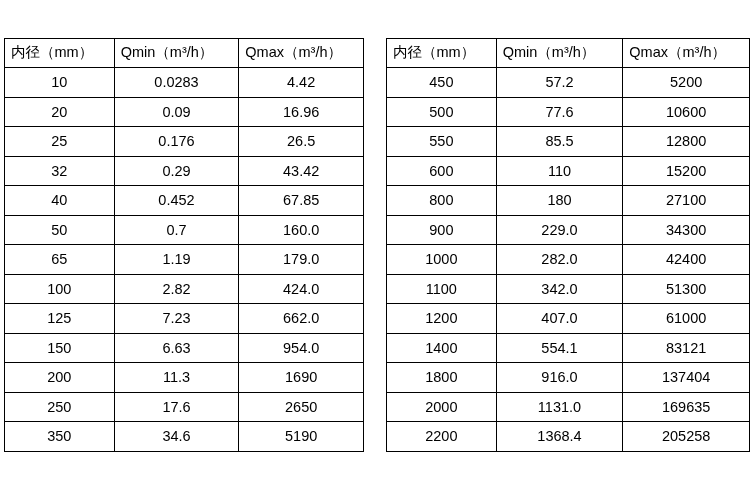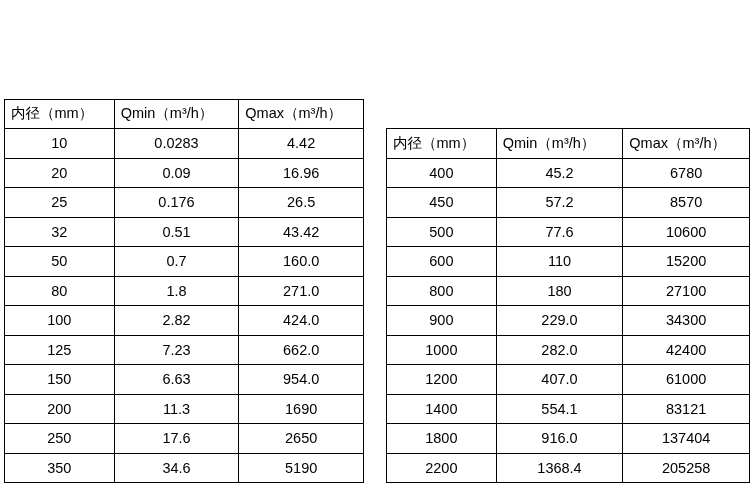--- a/index.html
+++ b/index.html
@@ -13,21 +13,21 @@
     font-family: "Liberation Sans", sans-serif;
     color: #000000;
     overflow: hidden;
   }
   .page {
     position: relative;
     width: 750px;
     height: 483px;
     display: flex;
     flex-direction: row;
-    align-items: flex-end;
+    align-items: center;
     gap: 22px;
     padding: 6px 0 0 4px;
     box-sizing: border-box;
   }
   table.data-table {
     border-collapse: collapse;
     table-layout: fixed;
     font-size: 14.5px;
   }
   table.data-table td,
@@ -84,32 +84,37 @@
           <td>0.09</td>
           <td>16.96</td>
         </tr>
       <tr>
           <td>25</td>
           <td>0.176</td>
           <td>26.5</td>
         </tr>
       <tr>
           <td>32</td>
-          <td>0.51</td>
+          <td>0.29</td>
           <td>43.42</td>
+        </tr>
+      <tr>
+          <td>40</td>
+          <td>0.452</td>
+          <td>67.85</td>
         </tr>
       <tr>
           <td>50</td>
           <td>0.7</td>
           <td>160.0</td>
         </tr>
       <tr>
-          <td>80</td>
-          <td>1.8</td>
-          <td>271.0</td>
+          <td>65</td>
+          <td>1.19</td>
+          <td>179.0</td>
         </tr>
       <tr>
           <td>100</td>
           <td>2.82</td>
           <td>424.0</td>
         </tr>
       <tr>
           <td>125</td>
           <td>7.23</td>
           <td>662.0</td>
@@ -145,70 +150,80 @@
       </colgroup>
     <thead>
       <tr>
         <th>内径（mm）</th>
         <th>Qmin（m³/h）</th>
         <th>Qmax（m³/h）</th>
       </tr>
     </thead>
     <tbody>
       <tr>
-          <td>400</td>
-          <td>45.2</td>
-          <td>6780</td>
-        </tr>
-      <tr>
           <td>450</td>
           <td>57.2</td>
-          <td>8570</td>
+          <td>5200</td>
         </tr>
       <tr>
           <td>500</td>
           <td>77.6</td>
           <td>10600</td>
         </tr>
       <tr>
+          <td>550</td>
+          <td>85.5</td>
+          <td>12800</td>
+        </tr>
+      <tr>
           <td>600</td>
           <td>110</td>
           <td>15200</td>
         </tr>
       <tr>
           <td>800</td>
           <td>180</td>
           <td>27100</td>
         </tr>
       <tr>
           <td>900</td>
           <td>229.0</td>
           <td>34300</td>
         </tr>
       <tr>
           <td>1000</td>
           <td>282.0</td>
           <td>42400</td>
         </tr>
       <tr>
+          <td>1100</td>
+          <td>342.0</td>
+          <td>51300</td>
+        </tr>
+      <tr>
           <td>1200</td>
           <td>407.0</td>
           <td>61000</td>
         </tr>
       <tr>
           <td>1400</td>
           <td>554.1</td>
           <td>83121</td>
         </tr>
       <tr>
           <td>1800</td>
           <td>916.0</td>
           <td>137404</td>
         </tr>
       <tr>
+          <td>2000</td>
+          <td>1131.0</td>
+          <td>169635</td>
+        </tr>
+      <tr>
           <td>2200</td>
           <td>1368.4</td>
           <td>205258</td>
         </tr>
     </tbody>
   </table>
 
 </div>
 
 </body></html>

